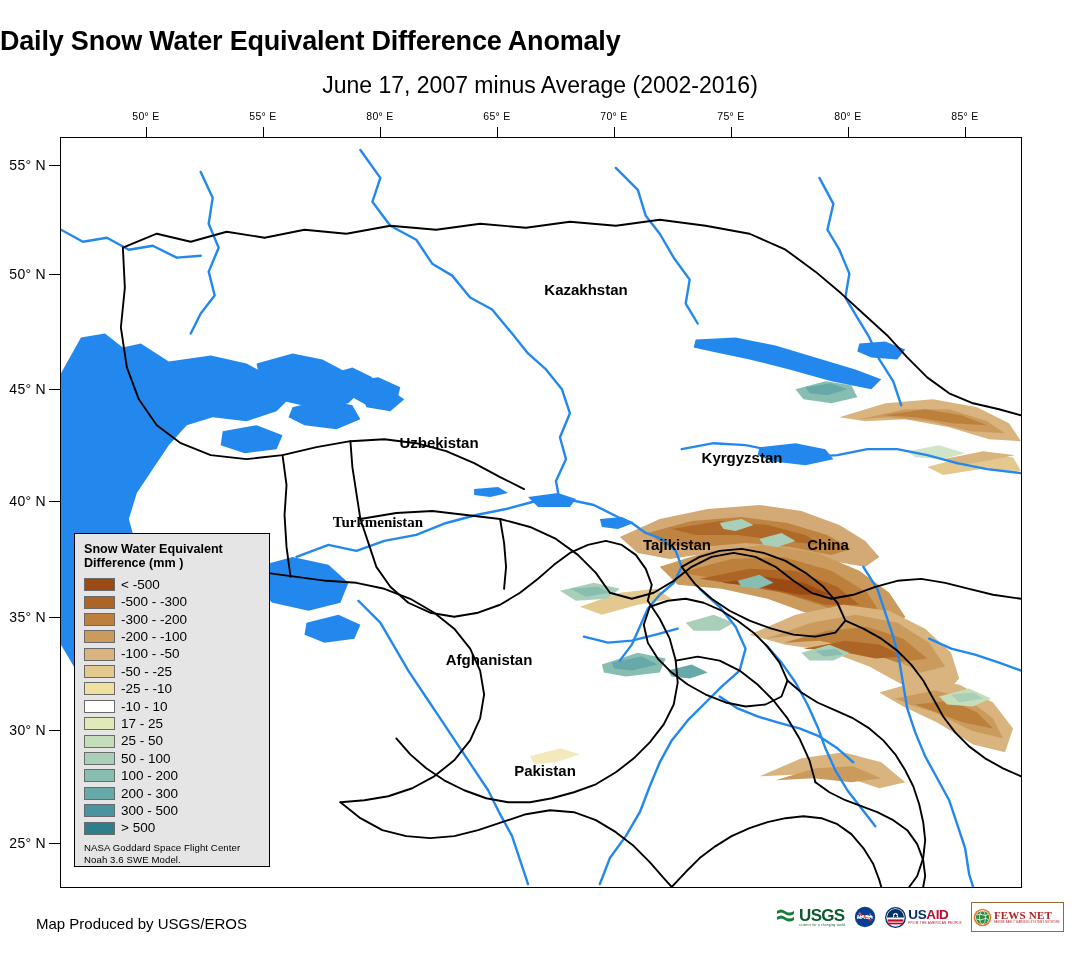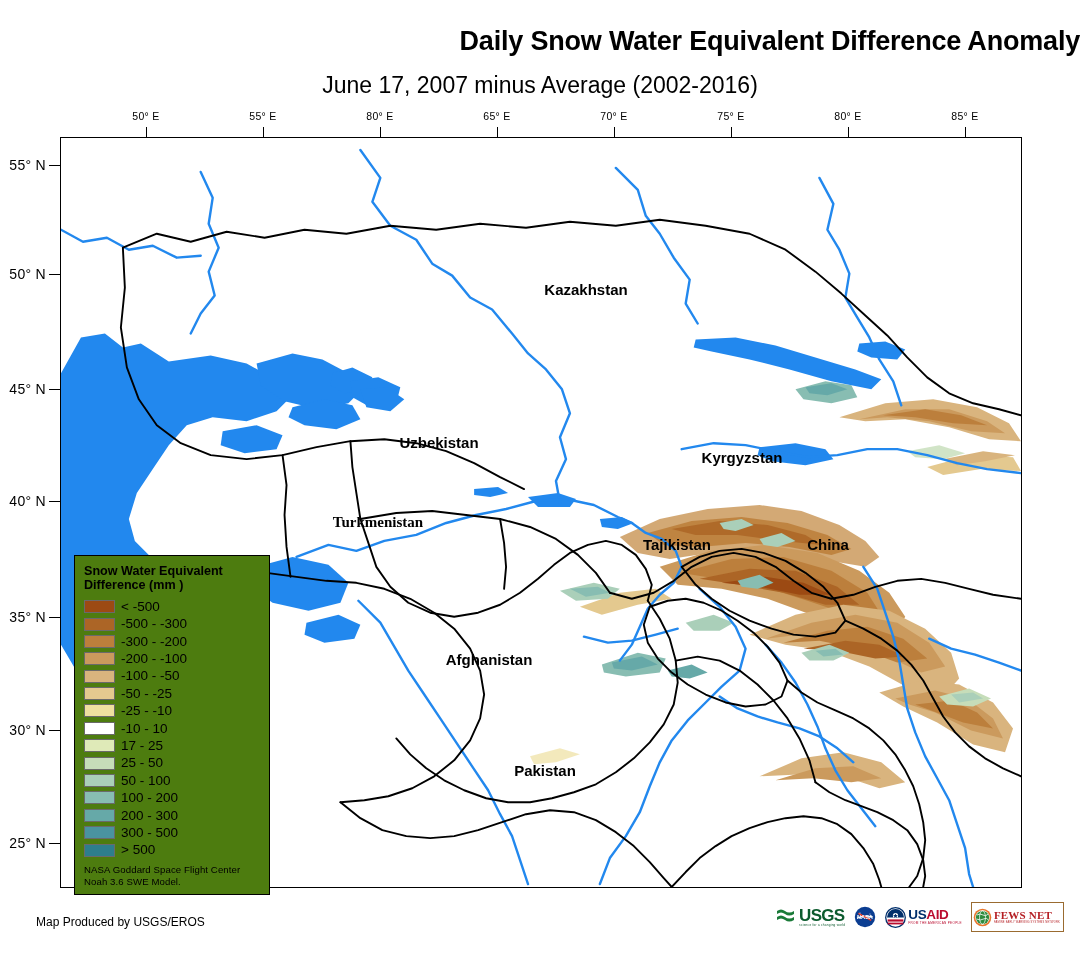--- a/index.html
+++ b/index.html
@@ -1,20 +1,20 @@
 <!DOCTYPE html>
 <html><head>
 <meta charset="utf-8">
 <style>
   html,body{margin:0;padding:0;background:#ffffff;}
   body{width:1080px;height:960px;position:relative;overflow:hidden;
        font-family:"Liberation Sans",sans-serif;color:#000;}
 
   
-  #title{position:absolute;left:0;top:26px;width:1080px;text-align:right;
+  #title{position:absolute;left:0;top:26px;width:1080px;text-align:left;
          font-size:27px;font-weight:bold;letter-spacing:-.2px;}
   #subtitle{position:absolute;left:0;top:72px;width:1080px;text-align:center;
             font-size:23px;font-weight:normal;}
 
   
   #map-frame{position:absolute;left:60px;top:137px;width:962px;height:751px;
              border:1.5px solid #000;background:#fff;box-sizing:border-box;overflow:hidden;}
   #map-canvas{position:absolute;left:0;top:0;width:100%;height:100%;}
 
   
@@ -23,32 +23,32 @@
            white-space:nowrap;letter-spacing:.3px;}
   .lat-tick{position:absolute;left:49px;width:11px;height:1px;background:#000;}
   .lat-lab{position:absolute;left:46px;font-size:14px;transform:translate(-100%,-50%);
            white-space:nowrap;letter-spacing:.3px;}
 
   
   .cty{position:absolute;font-size:15px;font-weight:bold;color:#000;
        transform:translate(-50%,-50%);white-space:nowrap;pointer-events:none;}
 
   
-  #legend{position:absolute;left:74px;top:555px;width:196px;
-          border:1.6px solid #000;background:#4d7c0f;box-sizing:border-box;
-          padding:8px 8px 6px 9px;}
+  #legend{position:absolute;left:74px;top:533px;width:196px;
+          border:1.6px solid #000;background:#e5e5e5;box-sizing:border-box;
+          padding:8px 8px 0 9px;}
   #legend h4{margin:0 0 5px 0;font-size:12.6px;font-weight:bold;line-height:1.15;}
   .lg-row{display:flex;align-items:center;height:17.4px;}
   .lg-sw{width:31px;height:13px;border:1.4px solid #6a6a6a;box-sizing:border-box;
          margin-right:6px;flex:none;}
   .lg-tx{font-size:13.5px;line-height:1;white-space:nowrap;}
   #legend .note{margin-top:5px;font-size:9.6px;line-height:1.28;letter-spacing:.1px;}
 
   
-  #credit{position:absolute;left:36px;top:915px;font-size:12px;}
+  #credit{position:absolute;left:36px;top:915px;font-size:15px;}
   #logos{position:absolute;right:16px;top:902px;height:30px;display:flex;
          align-items:center;gap:9px;}
   .logo{display:flex;align-items:center;height:26px;}
 </style>
 </head>
 <body>
 
 <div id="title">Daily Snow Water Equivalent Difference Anomaly</div>
 <div id="subtitle">June 17, 2007 minus Average (2002-2016)</div>
 

